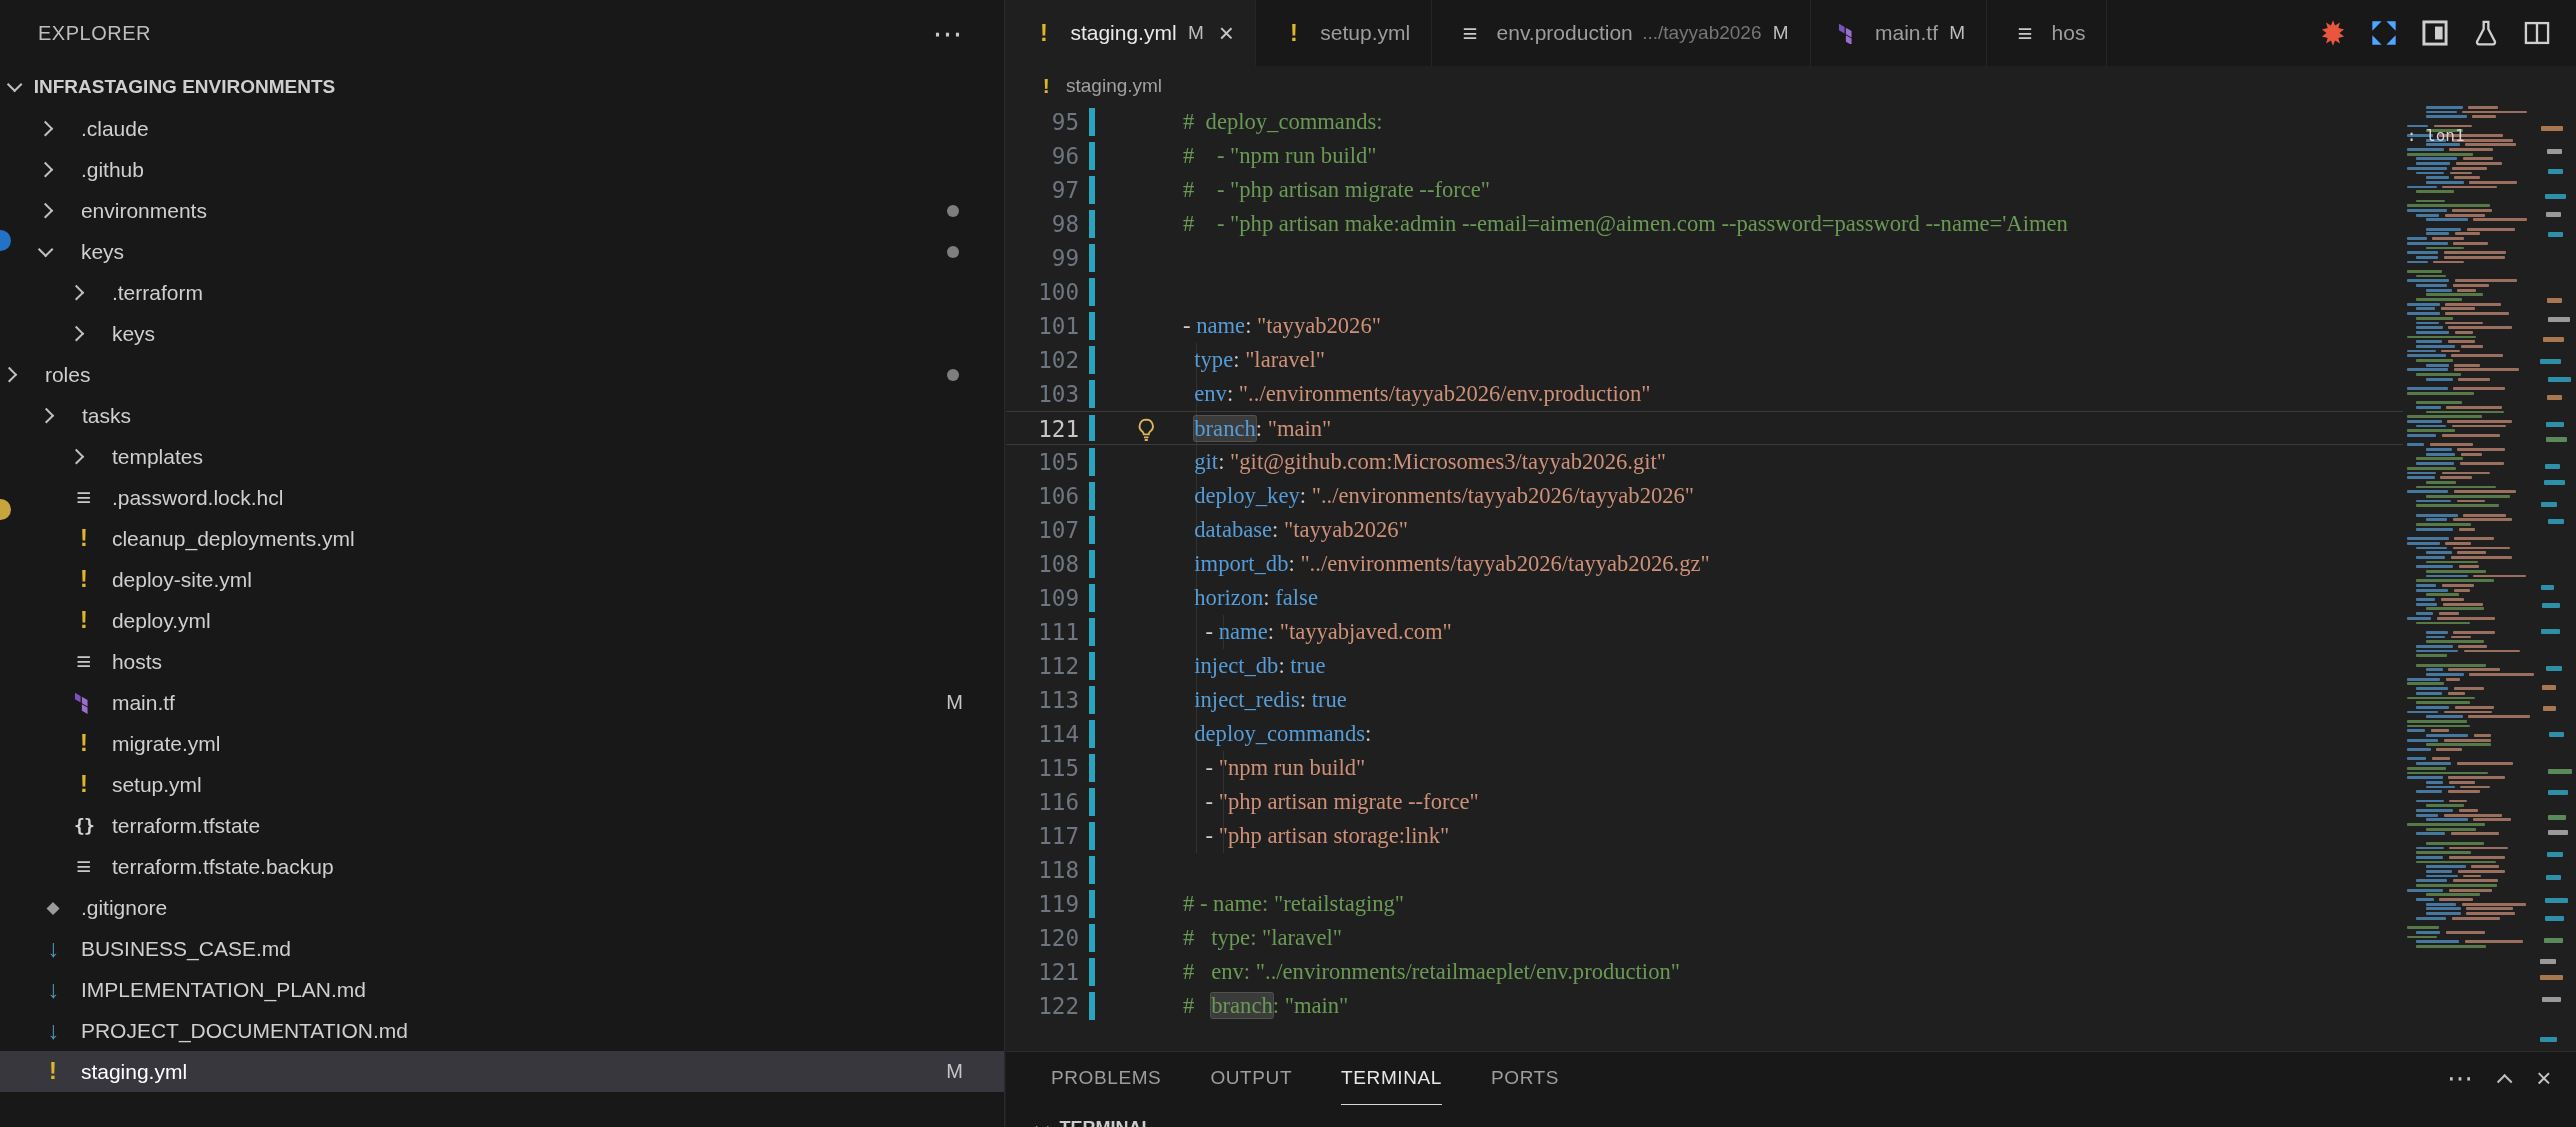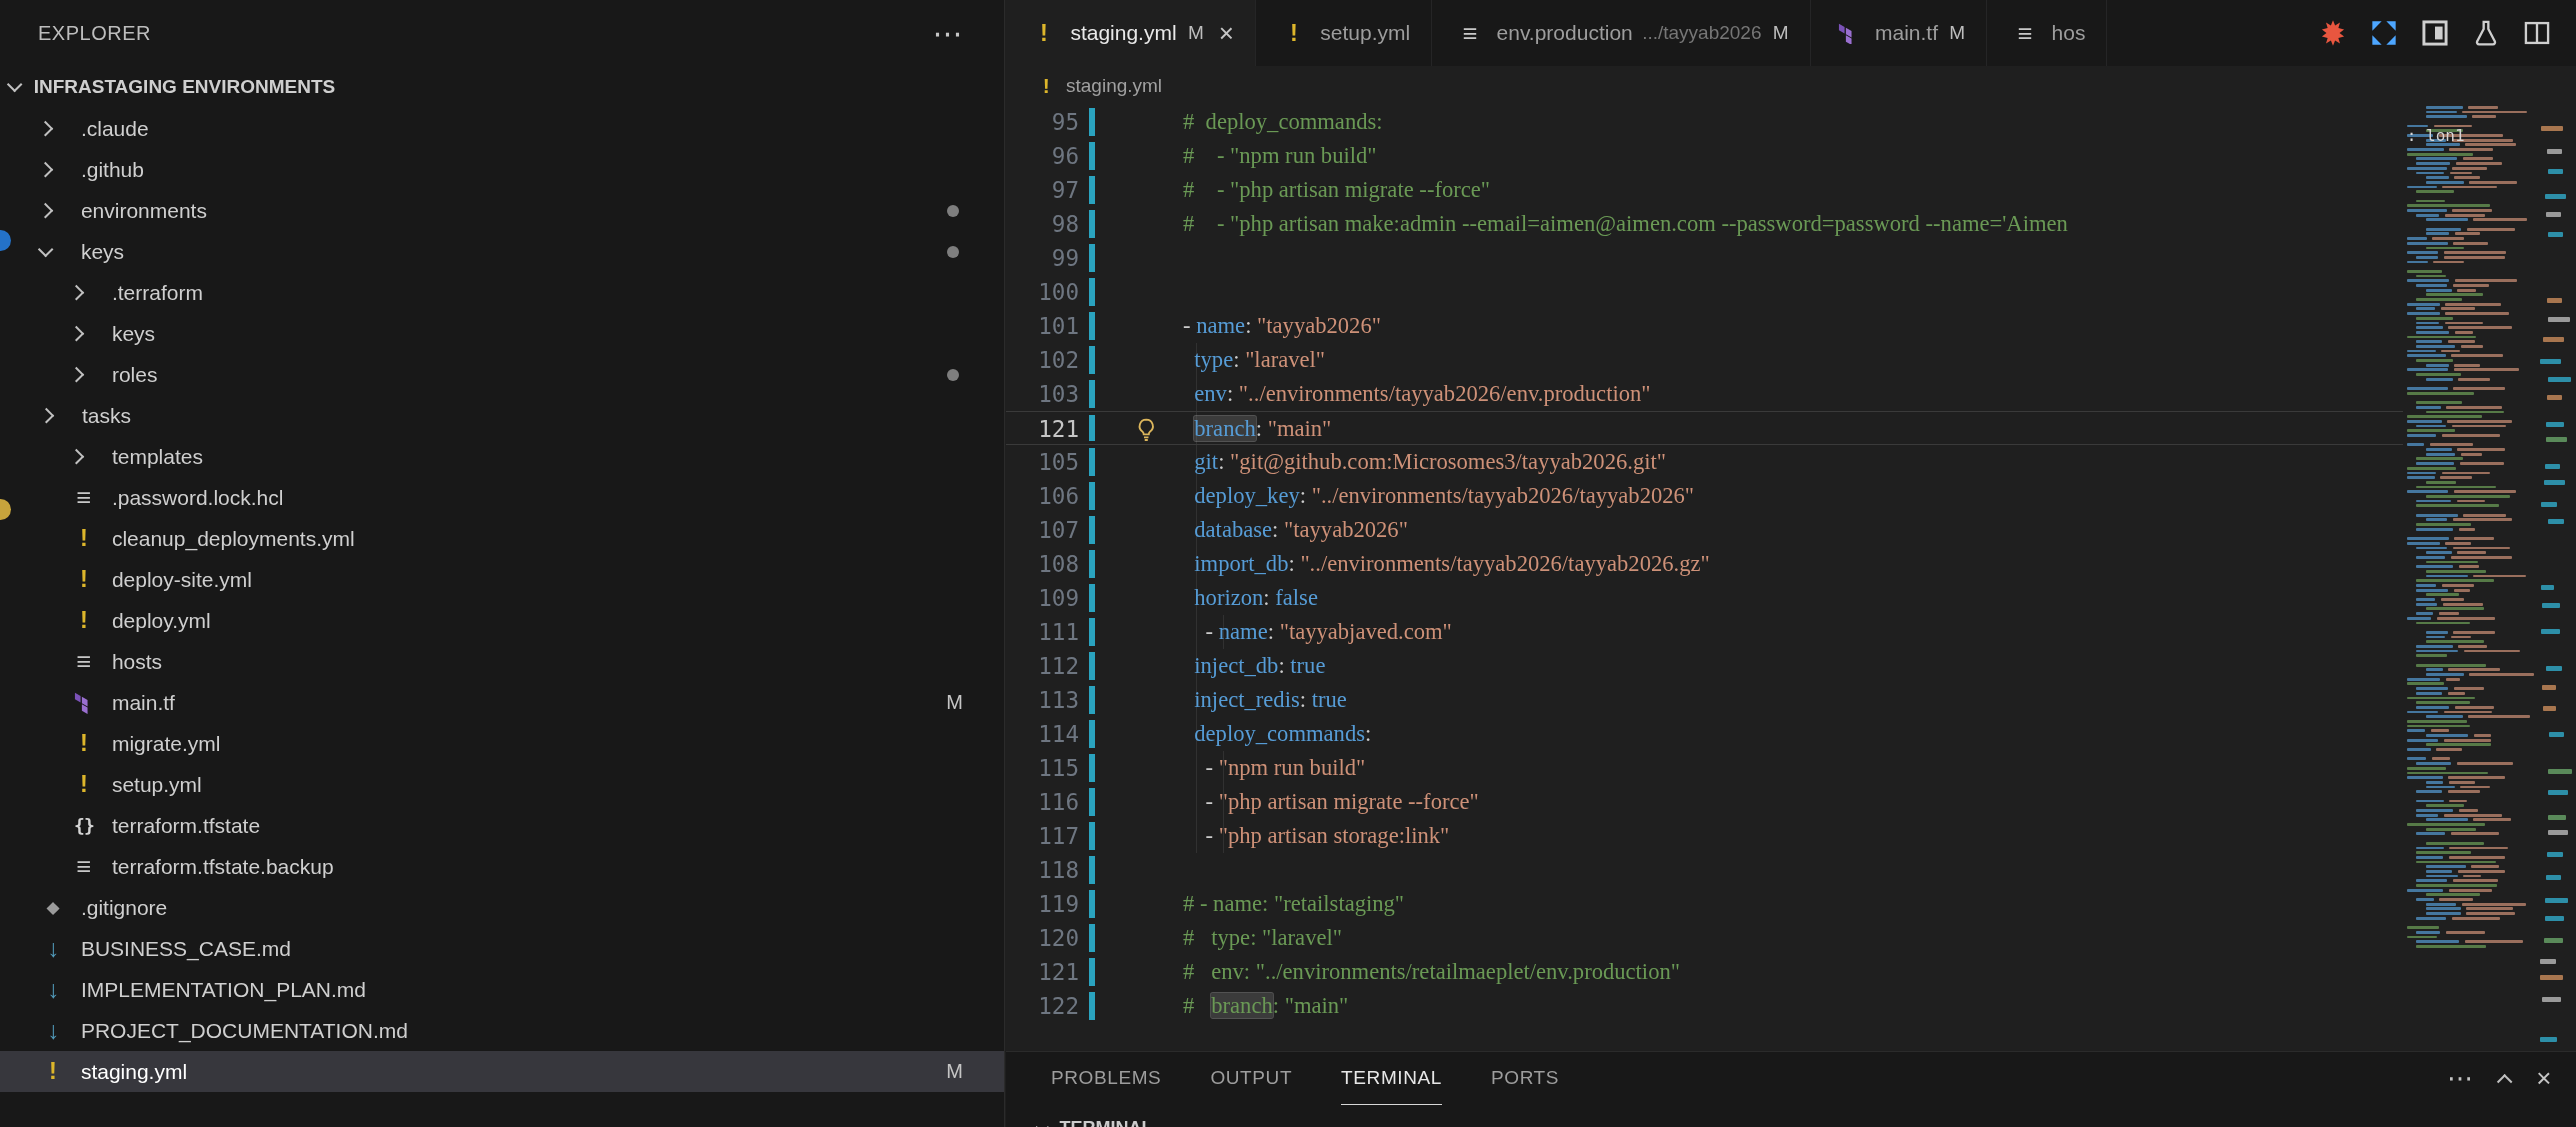--- a/index.html
+++ b/index.html
@@ -140,21 +140,21 @@
             <span class="chev right"></span>
           </span>
           <span class="tlabel">.terraform</span>
         </div>
         <div class="trow" style="padding-left:67px">
           <span class="slot">
             <span class="chev right"></span>
           </span>
           <span class="tlabel">keys</span>
         </div>
-        <div class="trow" style="padding-left:67px">
+        <div class="trow" style="">
           <span class="slot">
             <span class="chev right"></span>
           </span>
           <span class="tlabel">roles</span>
           <span class="dotbadge"></span>
         </div>
         <div class="trow" style="padding-left:37px">
           <span class="slot">
             <span class="chev right"></span>
           </span>

